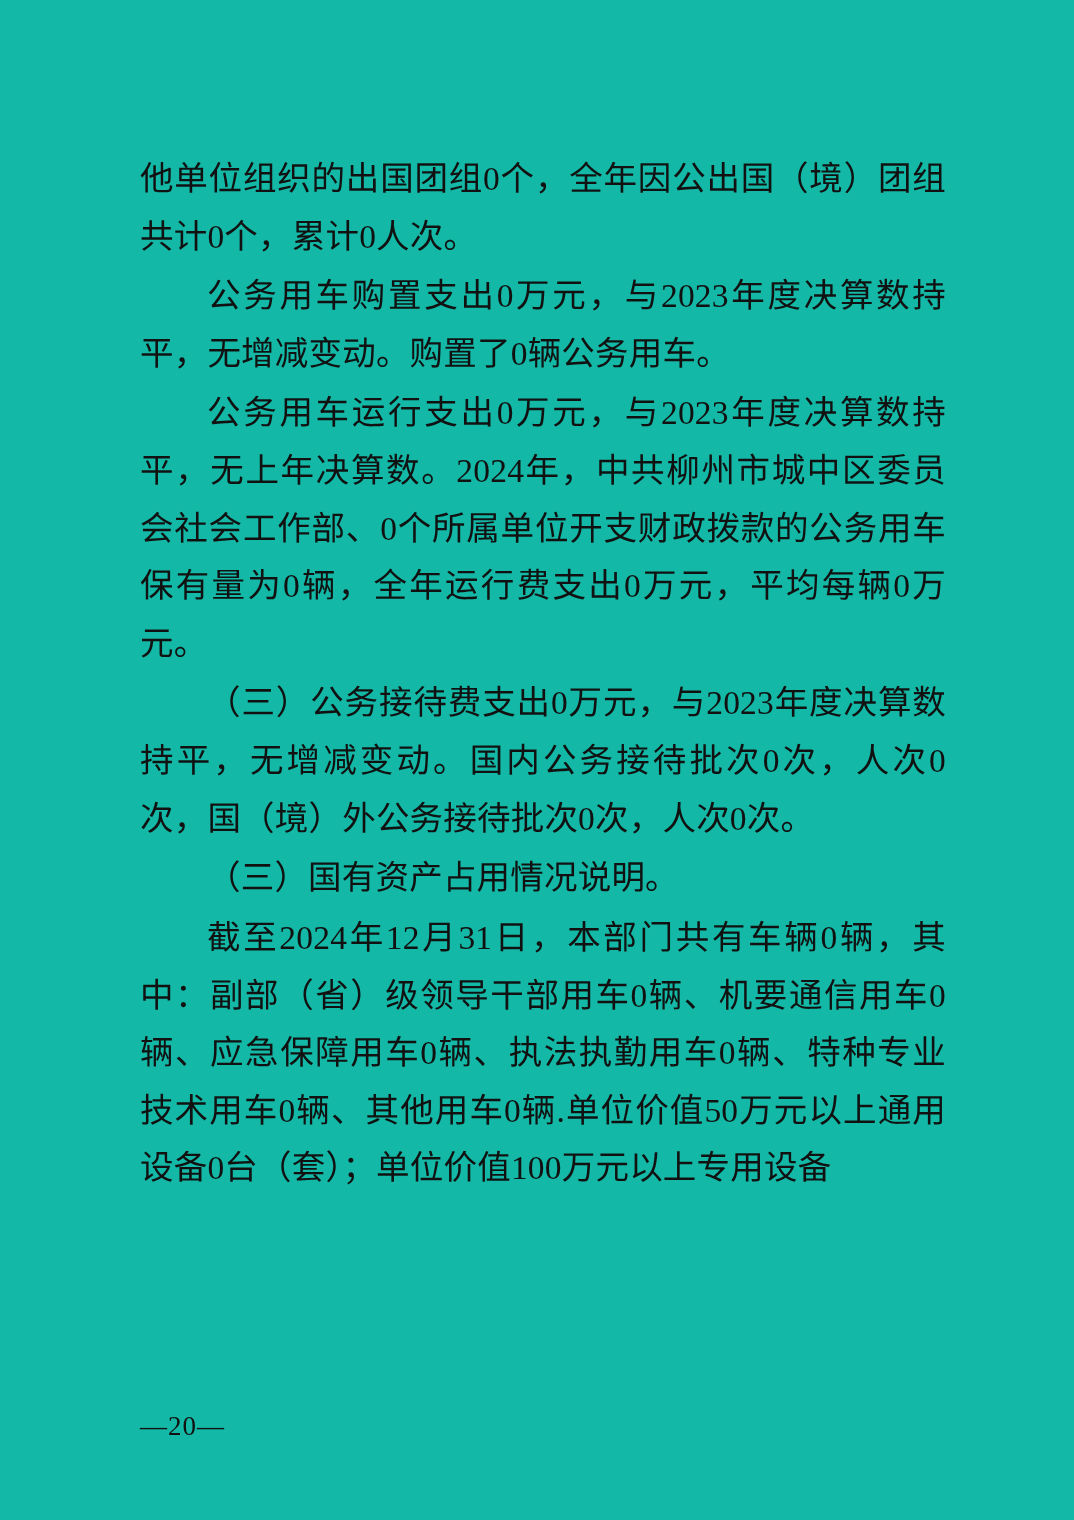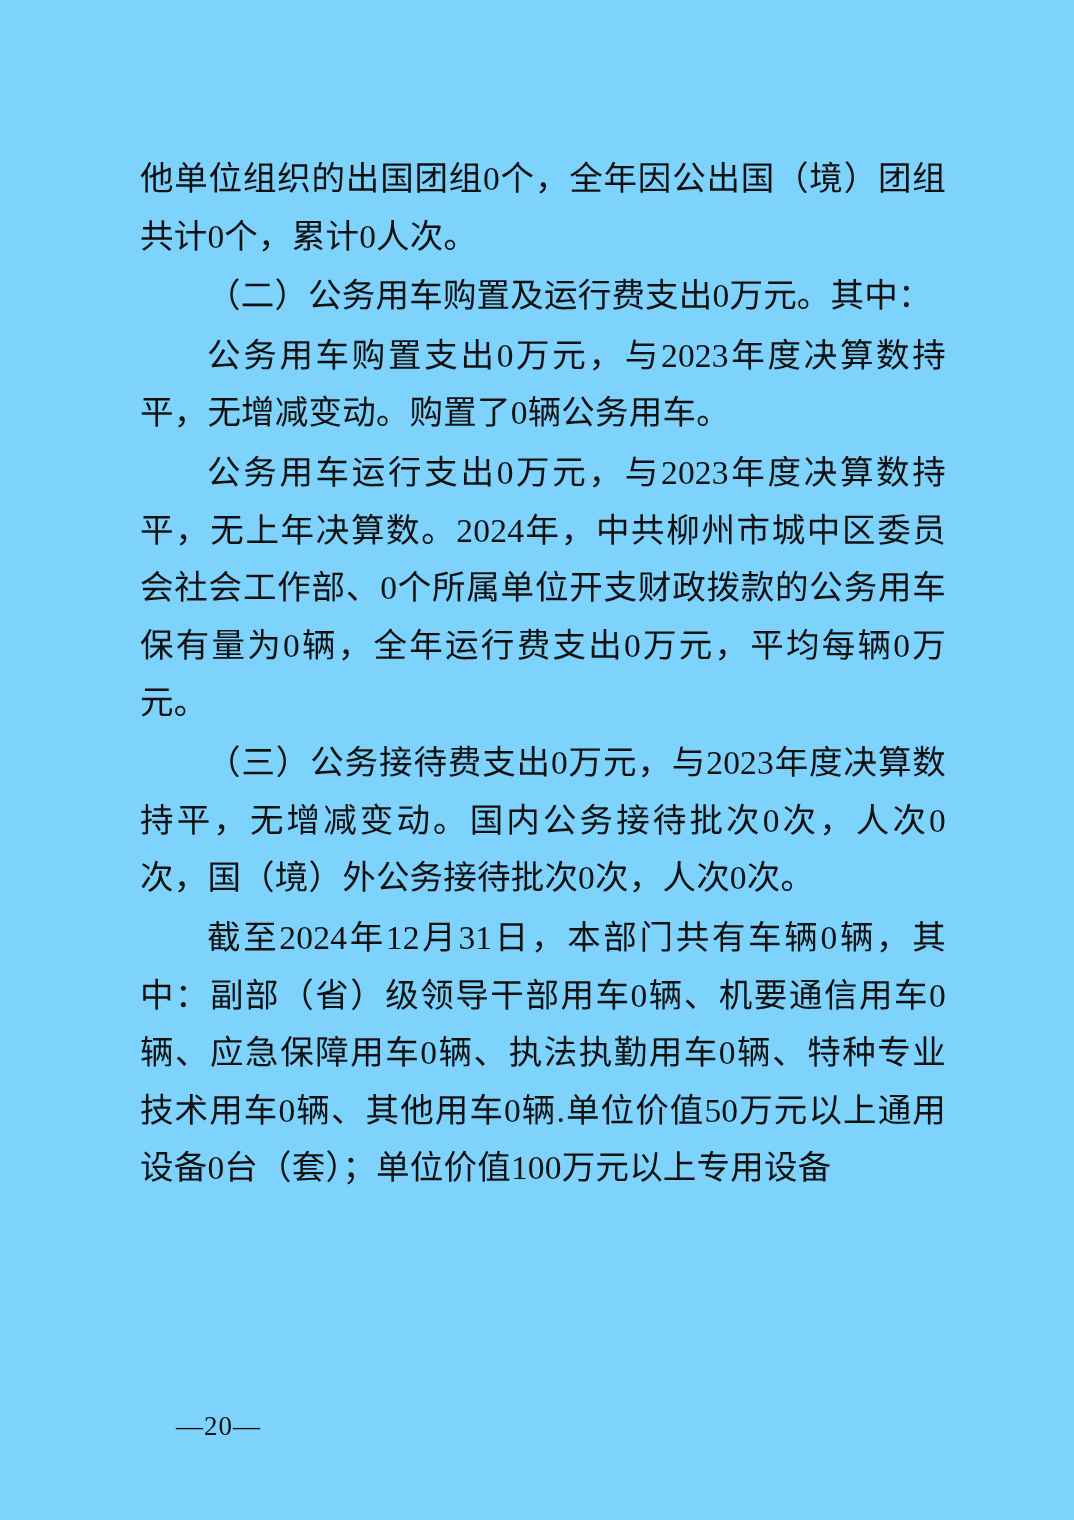--- a/index.html
+++ b/index.html
@@ -4,21 +4,21 @@
 <style>
   html, body {
     margin: 0;
     padding: 0;
     background: #ffffff;
   }
   .page {
     position: relative;
     width: 1074px;
     height: 1520px;
-    background: #7dd3fc;
+    background: #14b8a6;
     box-sizing: border-box;
     padding: 150px 128px 0 140px;
     font-family: "Liberation Serif", "DejaVu Serif", serif;
     color: #111111;
     overflow: hidden;
   }
   .body-text {
     font-size: 33.5px;
     line-height: 1.72;
     text-align: justify;
@@ -39,42 +39,41 @@
     text-indent: 2em;
     letter-spacing: 0.5px;
   }
   .page-number {
     position: absolute;
     left: 140px;
     bottom: 78px;
     font-size: 27px;
     letter-spacing: 1px;
     color: #111111;
-    margin-left: 36px;
   }
 </style>
 </head>
 <body>
 
 <div class="page">
   <div class="body-text">
 
     <p class="para">他单位组织的出国团组0个，全年因公出国（境）团组共计0个，累计0人次。</p>
 
-    <p class="para indent">（二）公务用车购置及运行费支出0万元。其中：</p>
 
     <p class="para indent">公务用车购置支出0万元，与2023年度决算数持平，无增减变动。购置了0辆公务用车。</p>
 
     <p class="para indent">公务用车运行支出0万元，与2023年度决算数持平，无上年决算数。2024年，中共柳州市城中区委员会社会工作部、0个所属单位开支财政拨款的公务用车保有量为0辆，全年运行费支出0万元，平均每辆0万元。</p>
 
     <p class="para indent">（三）公务接待费支出0万元，与2023年度决算数持平，无增减变动。国内公务接待批次0次，人次0次，国（境）外公务接待批次0次，人次0次。</p>
 
 
 
 
 
+    <p class="para indent">（三）国有资产占用情况说明。</p>
 
     <p class="para indent">截至2024年12月31日，本部门共有车辆0辆，其中：副部（省）级领导干部用车0辆、机要通信用车0辆、应急保障用车0辆、执法执勤用车0辆、特种专业技术用车0辆、其他用车0辆.单位价值50万元以上通用设备0台（套）；单位价值100万元以上专用设备</p>
 
   </div>
 
   <div class="page-number">—20—</div>
 </div>
 
 </body></html>

